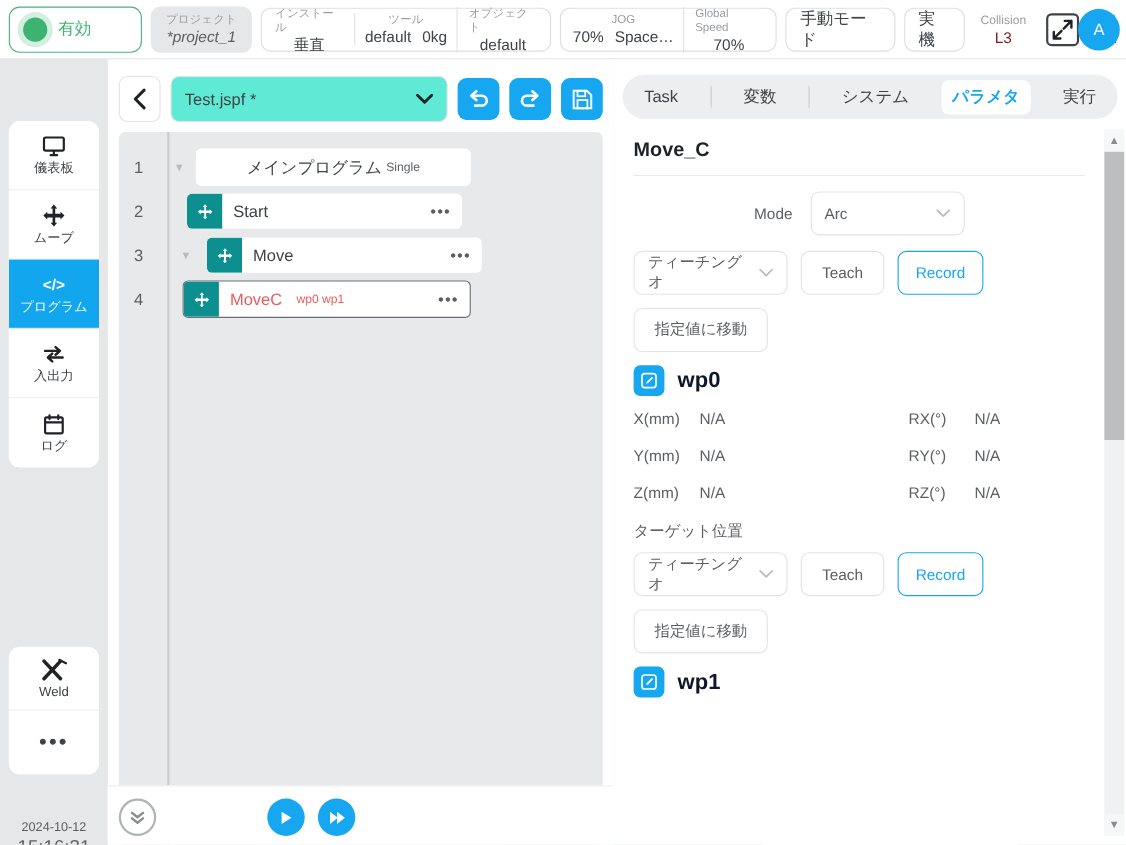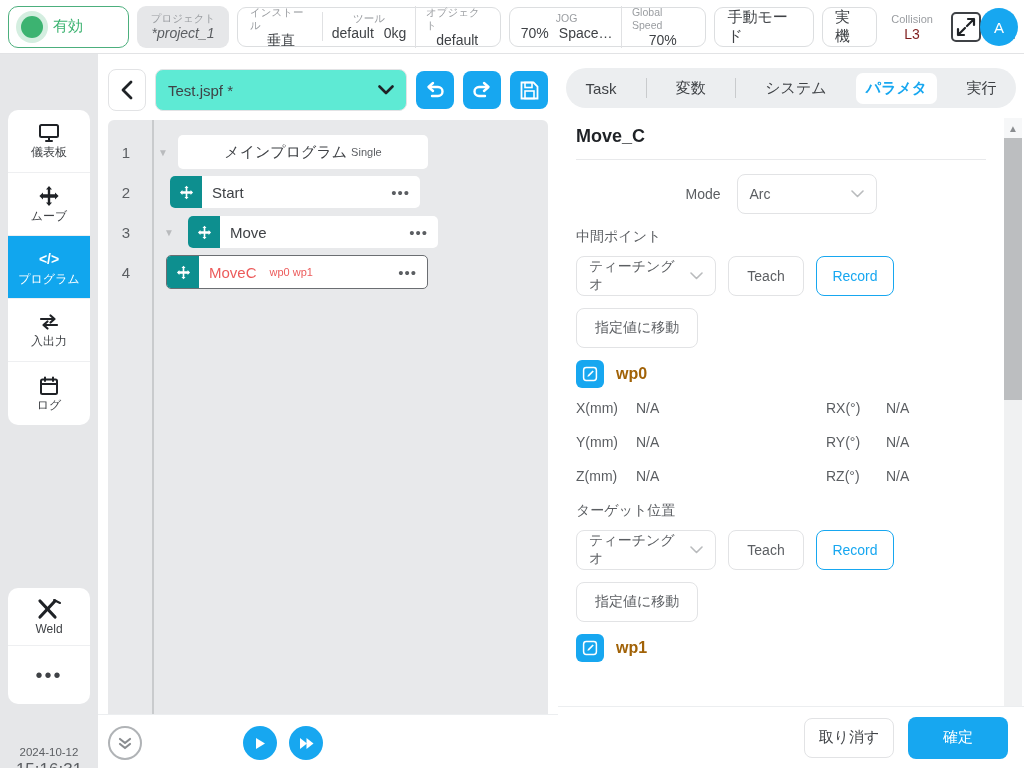--- a/index.html
+++ b/index.html
@@ -245,21 +245,21 @@
     background: #fff; display: flex; align-items: center; justify-content: center;
     font-size: 14px; color: #5b5e62; padding: 0 18px;
   }
   .obtn.accent { border-color: #17a7f0; color: #17a7f0; }
   .wp-row { display: flex; align-items: center; gap: 12px; margin: 6px 0 12px 0; }
   .edit-ico {
     width: 28px; height: 28px; border-radius: 6px; background: #17a7f0;
     display: flex; align-items: center; justify-content: center; color: #fff;
     font-size: 14px; flex: none;
   }
-  .wp-name { font-size: 16px; font-weight: bold; color: #a16207; }
+  .wp-name { font-size: 20px; font-weight: bold; color: #0f172a; }
   .coord-row { display: flex; align-items: center; margin-bottom: 18px; }
   .c-lab { width: 60px; font-size: 14px; color: #5b5e62; }
   .c-val { width: 190px; font-size: 14px; color: #5b5e62; }
   .c-lab2 { width: 60px; font-size: 14px; color: #5b5e62; }
   .c-val2 { font-size: 14px; color: #5b5e62; }
 
   
   #rp-scroll {
     position: absolute; right: 2px; top: 64px; width: 18px; height: 642px;
     background: #f0f1f2;
@@ -589,21 +589,20 @@
         <div class="select-box" style="width:140px;">
           <span>Arc</span>
           <span class="chev">
             <svg width="13" height="8" viewBox="0 0 13 8">
                 <path d="M1 1 L6.5 6.5 L12 1" stroke="#b9bbbd" stroke-width="1.6" fill="none" stroke-linecap="round" stroke-linejoin="round"></path>
               </svg>
           </span>
         </div>
       </div>
 
-      <div class="section-label">中間ポイント</div>
       <div class="btn-row">
         <div class="select-box" style="width:140px;">
           <span>ティーチングオ</span>
           <span class="chev">
             <svg width="13" height="8" viewBox="0 0 13 8">
                 <path d="M1 1 L6.5 6.5 L12 1" stroke="#b9bbbd" stroke-width="1.6" fill="none" stroke-linecap="round" stroke-linejoin="round"></path>
               </svg>
           </span>
         </div>
         <div class="obtn" style="width:76px;padding:0;">Teach</div>
@@ -667,19 +666,15 @@
         <div class="wp-name">wp1</div>
       </div>
     </div>
 
     <div id="rp-scroll">
       <div class="sb-arrow" id="sb-up">▲</div>
       <div id="rp-thumb"></div>
       <div class="sb-arrow" id="sb-down">▼</div>
     </div>
 
-    <div id="rp-footer">
-      <div id="cancel-btn">取り消す</div>
-      <div id="confirm-btn">確定</div>
-    </div>
   </div>
 
 </div>
 
 </body></html>

